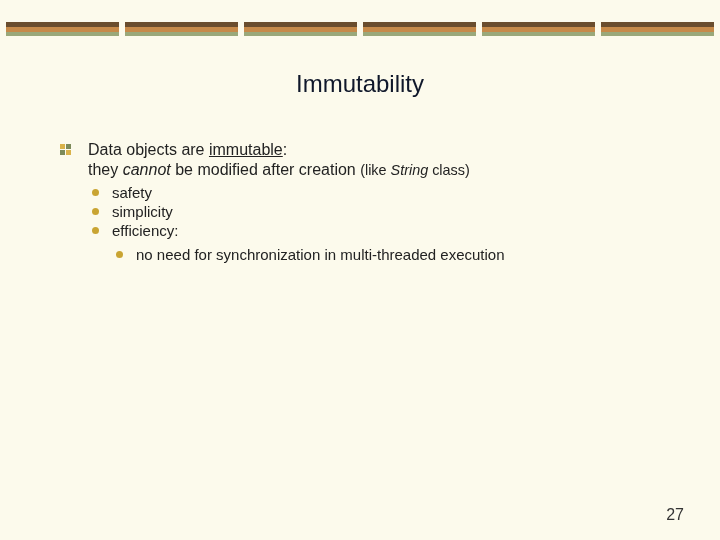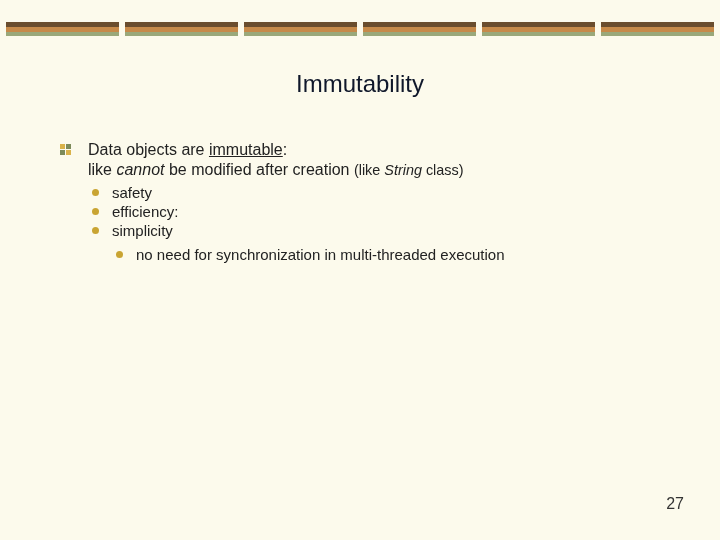--- a/index.html
+++ b/index.html
@@ -90,21 +90,21 @@
     width: 7px;
     height: 7px;
     border-radius: 50%;
     background: #c9a432;
   }
   .underline { text-decoration: underline; text-align: right; }
   .italic { font-style: italic; }
   .small { font-size: 0.9em; }
   .page-num {
     position: absolute;
-    bottom: 27px;
+    bottom: 16px;
     right: 36px;
     font-size: 16px;
     color: #333;
   }
 </style>
 </head>
 <body>
 
 <div class="top-stripes">
   <div class="stripe">
@@ -145,36 +145,36 @@
 
   <div class="lvl1">
     <span class="bullet1">
       <span class="q1"></span>
         <span class="q2"></span>
         <span class="q3"></span>
         <span class="q4"></span>
     </span>
     <span>
       <span>Data objects are </span><span class="underline">immutable</span><span>:</span><br>
-      <span>like </span><span class="italic">cannot</span><span> be modified after creation  </span><span class="small"><span>(like </span><span class="italic">String</span><span> class)</span></span>
+      <span>they </span><span class="italic">cannot</span><span> be modified after creation  </span><span class="small"><span>(like </span><span class="italic">String</span><span> class)</span></span>
     </span>
   </div>
 
 
   <div class="lvl2">
     <span class="bullet2"></span>
     <span>safety</span>
   </div>
   <div class="lvl2">
     <span class="bullet2"></span>
-    <span>efficiency:</span>
+    <span>simplicity</span>
   </div>
   <div class="lvl2">
     <span class="bullet2"></span>
-    <span>simplicity</span>
+    <span>efficiency:</span>
   </div>
   <div class="lvl3">
     <span class="bullet3"></span>
     <span>no need for synchronization in multi-threaded execution</span>
   </div>
 
 </div>
 
 <div class="page-num">27</div>
 

